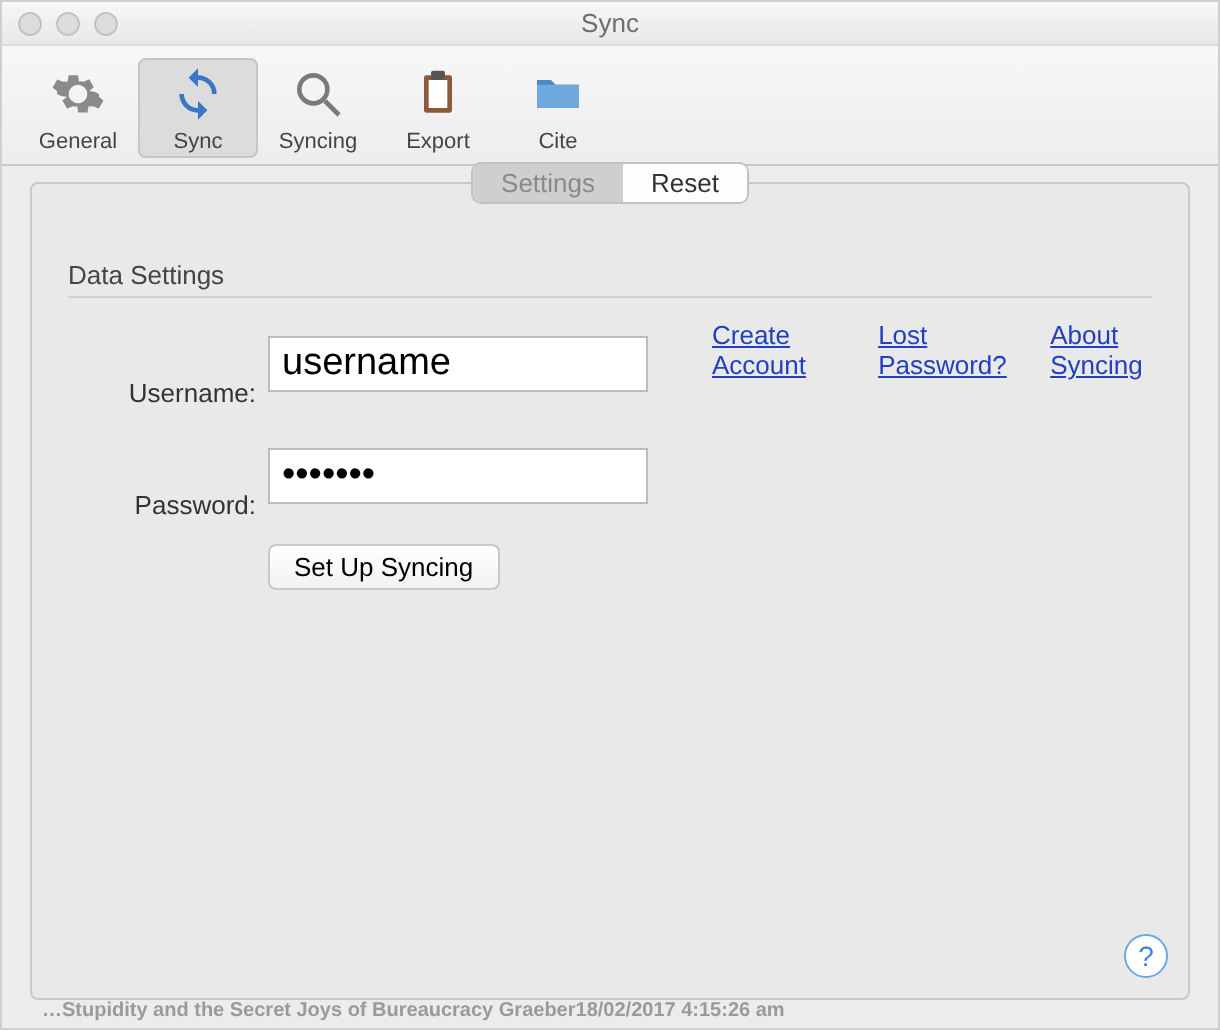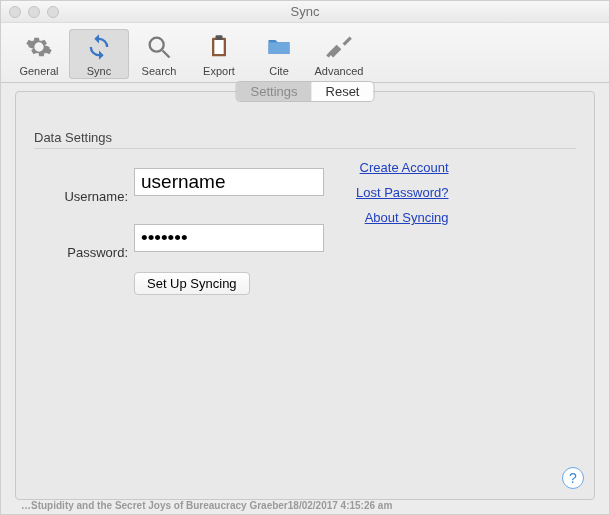--- a/index.html
+++ b/index.html
@@ -131,23 +131,21 @@
     border: 1px solid #c8c8c8;
     border-radius: 4px;
     padding: 3px 12px;
     font-size: 13px;
     cursor: default;
   }
   .links {
     position: absolute;
     left: 340px; top: 68px;
     display: flex;
-    flex-direction: column;
     gap: 10px;
-    text-align: right;
   }
   .links a {
     color: #2040c0;
     text-decoration: underline;
     font-size: 13px;
     cursor: pointer;
   }
   .help {
     position: absolute;
     right: 10px; bottom: 10px;
@@ -203,48 +201,40 @@
       </div>
       <div class="tb-label">Sync</div>
     </div>
     <div class="tb-item">
       <div class="tb-icon">
         <svg width="28" height="28" viewBox="0 0 24 24">
             <circle cx="10" cy="10" r="6" fill="none" stroke="#7a7a7a" stroke-width="2"></circle>
             <line x1="15" y1="15" x2="21" y2="21" stroke="#7a7a7a" stroke-width="2"></line>
           </svg>
       </div>
-      <div class="tb-label">Search</div>
+      <div class="tb-label">Syncing</div>
     </div>
     <div class="tb-item">
       <div class="tb-icon">
         <svg width="28" height="28" viewBox="0 0 24 24">
             <rect x="6" y="4" width="12" height="16" rx="1" fill="#8a5a3a"></rect>
             <rect x="8" y="6" width="8" height="12" fill="#fff"></rect>
             <rect x="9" y="2" width="6" height="4" rx="1" fill="#555"></rect>
           </svg>
       </div>
       <div class="tb-label">Export</div>
     </div>
     <div class="tb-item">
       <div class="tb-icon">
         <svg width="28" height="28" viewBox="0 0 24 24">
             <path fill="#4a8ac8" d="M3 6h6l2 2h10v10H3z"></path>
             <path fill="#6fa8dc" d="M3 8h18v10H3z"></path>
           </svg>
       </div>
       <div class="tb-label">Cite</div>
-    </div>
-    <div class="tb-item">
-      <div class="tb-icon">
-        <svg width="28" height="28" viewBox="0 0 24 24">
-            <path fill="#8a8a8a" d="M21 3l-6 6 2 2 6-6-2-2zM3 21l6-6-2-2-6 6 2 2zM14 14l-4-4-7 7 4 4 7-7z"></path>
-          </svg>
-      </div>
-      <div class="tb-label">Advanced</div>
     </div>
   </div>
 
   <div class="content">
     <div class="segmented">
       <div class="seg inactive">Settings</div>
       <div class="seg">Reset</div>
     </div>
 
     <div class="section-title">Data Settings</div>

